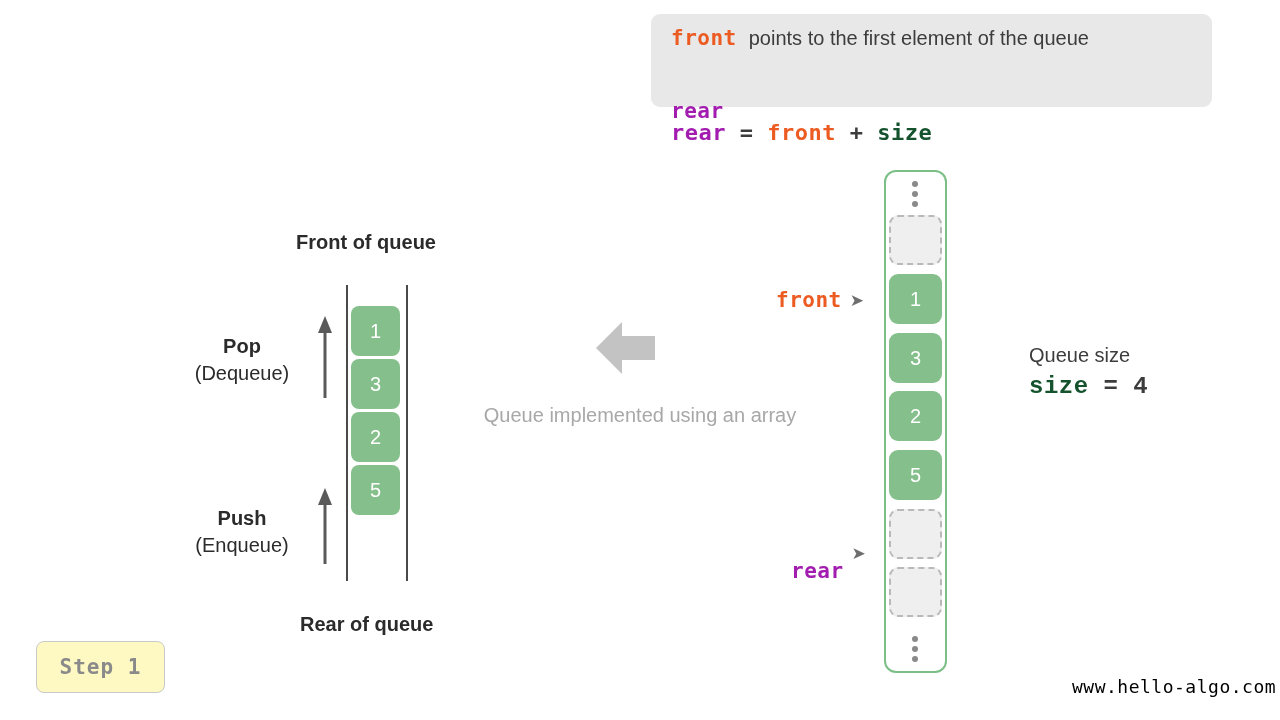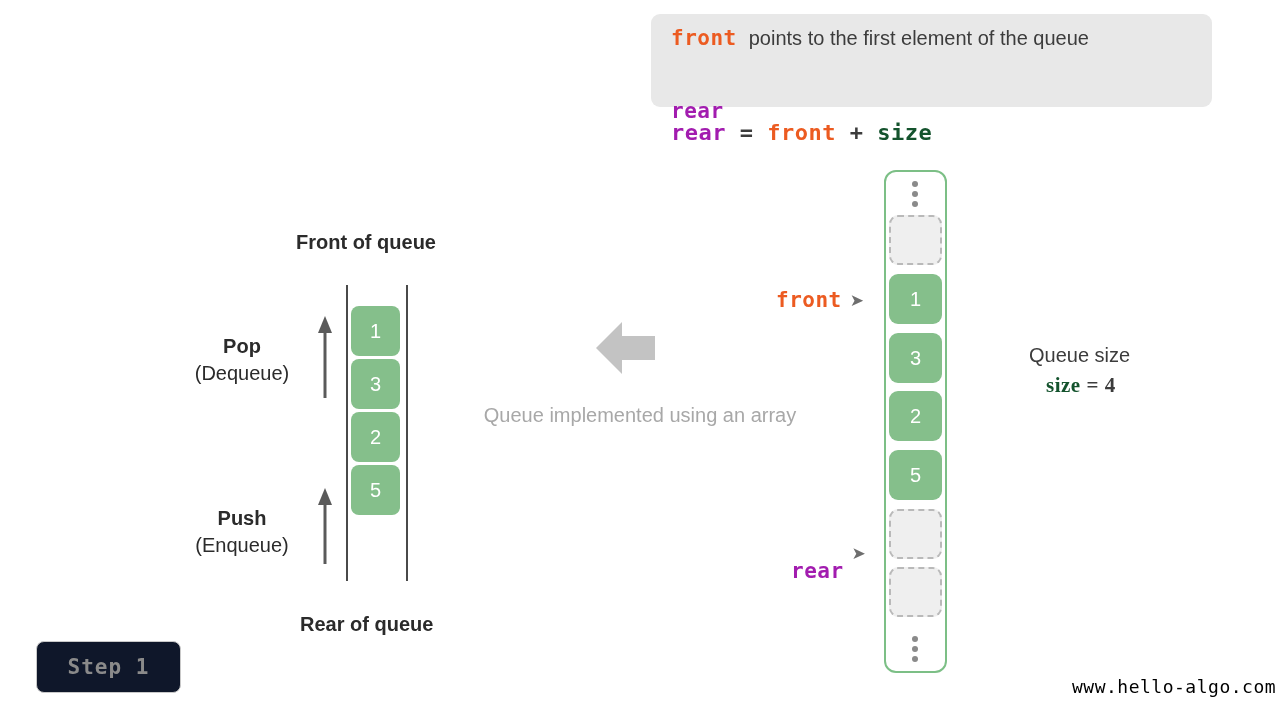--- a/index.html
+++ b/index.html
@@ -219,38 +219,37 @@
     left: 1029px;
     top: 344px;
     white-space: nowrap;
   }
   .size-note .title {
     font-size: 20px;
     color: #3c3c3c;
   }
   .size-note .val {
     margin-top: 6px;
-    font-family: Liberation Serif, serif;
-    font-weight: bold;
-    font-size: 21px;
+    font-family: Liberation Mono, monospace;
+    font-weight: bold;
+    font-size: 24px;
     white-space: pre;
     letter-spacing: 0.5px;
-    margin-left: 17px;
   }
 
   
   .step-badge {
     position: absolute;
     left: 36px;
     top: 641px;
-    width: 145px;
+    width: 129px;
     height: 52px;
     border: 1px solid #c9c9c9;
     border-radius: 8px;
-    background: #0f172a;
+    background: #fef9c3;
     display: flex;
     align-items: center;
     justify-content: center;
     font-family: "DejaVu Sans Mono", monospace;
     font-weight: bold;
     font-size: 21px;
     color: #8a8a8a;
     letter-spacing: 1px;
     box-sizing: border-box;
   }

